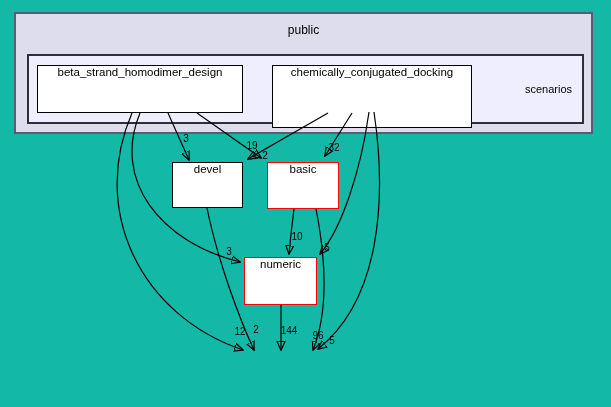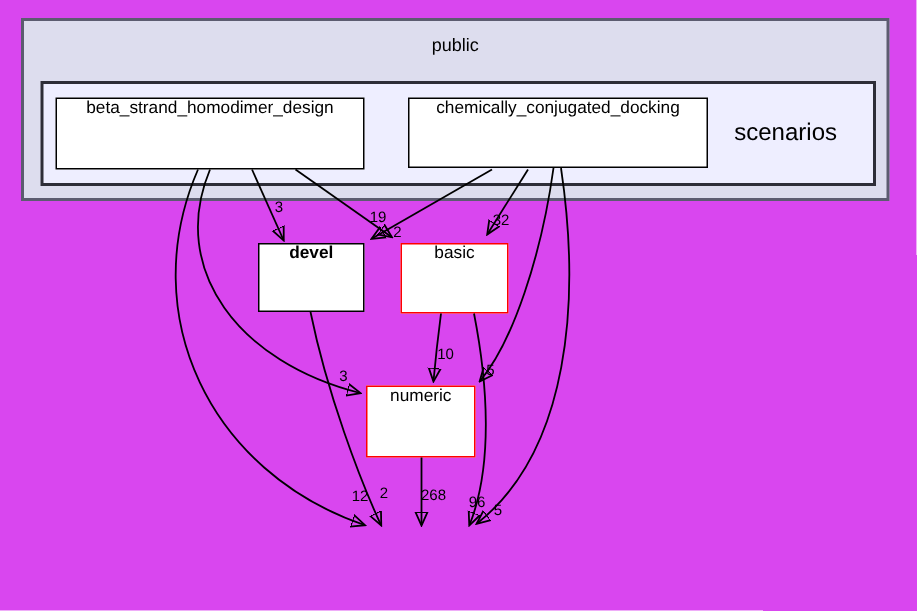--- a/index.html
+++ b/index.html
@@ -1,33 +1,33 @@
 <!DOCTYPE html>
 <html><head>
 <meta charset="utf-8">
 <style>
   html,body{margin:0;padding:0;background:#ffffff;}
   .canvas{
-    position:relative;width:611px;height:407px;background:#d946ef;overflow:hidden;
+    position:relative;width:611px;height:407px;background:#14b8a6;overflow:hidden;
     font-family:"Liberation Sans", sans-serif;color:#000;
   }
   .cluster{position:absolute;box-sizing:border-box;}
   .cluster-outer{left:14px;top:12px;width:579px;height:122px;background:#ddddee;border:2px solid #5c5c70;z-index:1;}
   .cluster-inner{left:27px;top:54px;width:557px;height:70px;background:#eeeeff;border:2px solid #2e2e38;z-index:2;}
   .cluster-title{position:absolute;width:100%;text-align:center;top:9px;font-size:12px;z-index:2;}
-  .inner-title{position:absolute;right:24px;top:50%;transform:translateY(-50%);font-size:16px;z-index:2;}
+  .inner-title{position:absolute;right:10px;top:50%;transform:translateY(-50%);font-size:11px;z-index:2;}
   .node{
     position:absolute;box-sizing:border-box;background:#ffffff;border:1.5px solid #000;
     display:flex;align-items:flex-start;justify-content:center;
     font-size:11.5px;white-space:nowrap;z-index:3;cursor:pointer;
   }
   .node-red{border-color:#ff0000;}
   .n-bs{left:37px;top:65px;width:206px;height:48px;}
-  .n-cc{left:272px;top:65px;width:200px;height:47px;}
-  .n-devel{left:172px;top:162px;width:71px;height:46px;font-weight:bold;}
+  .n-cc{left:272px;top:65px;width:200px;height:63px;}
+  .n-devel{left:172px;top:162px;width:71px;height:46px;}
   .n-basic{left:267px;top:162px;width:72px;height:47px;}
   .n-numeric{left:244px;top:257px;width:73px;height:48px;}
   .n-utility{left:245px;top:353px;width:72px;height:47px;}
   .edges-layer{position:absolute;left:0;top:0;width:611px;height:407px;z-index:5;pointer-events:none;}
   .edges-layer path{fill:none;stroke:#000;stroke-width:1.2;}
   .elabel{
     position:absolute;transform:translate(-50%,-50%);font-size:10px;line-height:10px;
     white-space:nowrap;z-index:4;
   }
 </style>
@@ -63,21 +63,21 @@
   <div class="elabel" style="left:252px;top:146px;">19</div>
   <div class="elabel" style="left:265px;top:156px;">2</div>
   <div class="elabel" style="left:334px;top:148px;">32</div>
   <div class="elabel" style="left:229px;top:252px;">3</div>
   <div class="elabel" style="left:240px;top:332px;">12</div>
   <div class="elabel" style="left:256px;top:330px;">2</div>
   <div class="elabel" style="left:297px;top:237px;">10</div>
   <div class="elabel" style="left:327px;top:248px;">5</div>
   <div class="elabel" style="left:318px;top:336px;">96</div>
   <div class="elabel" style="left:332px;top:341px;">5</div>
-  <div class="elabel" style="left:289px;top:331px;">268</div>
+  <div class="elabel" style="left:289px;top:331px;">144</div>
 
   <svg class="edges-layer" viewBox="0 0 611 407" xmlns="http://www.w3.org/2000/svg">
     <defs>
       <marker id="arrow" viewBox="0 0 10 10" refX="8.6" refY="5" markerWidth="10" markerHeight="10" markerUnits="userSpaceOnUse" orient="auto">
         <path d="M0,1 L9,5 L0,9 z" fill="#000"></path>
       </marker>
     </defs>
     <path d="M168,113 Q180,140 189,160" marker-end="url(#arrow)"></path>
     <path d="M197,113 L261,158" marker-end="url(#arrow)"></path>
     <path d="M328,113 L248,159" marker-end="url(#arrow)"></path>

